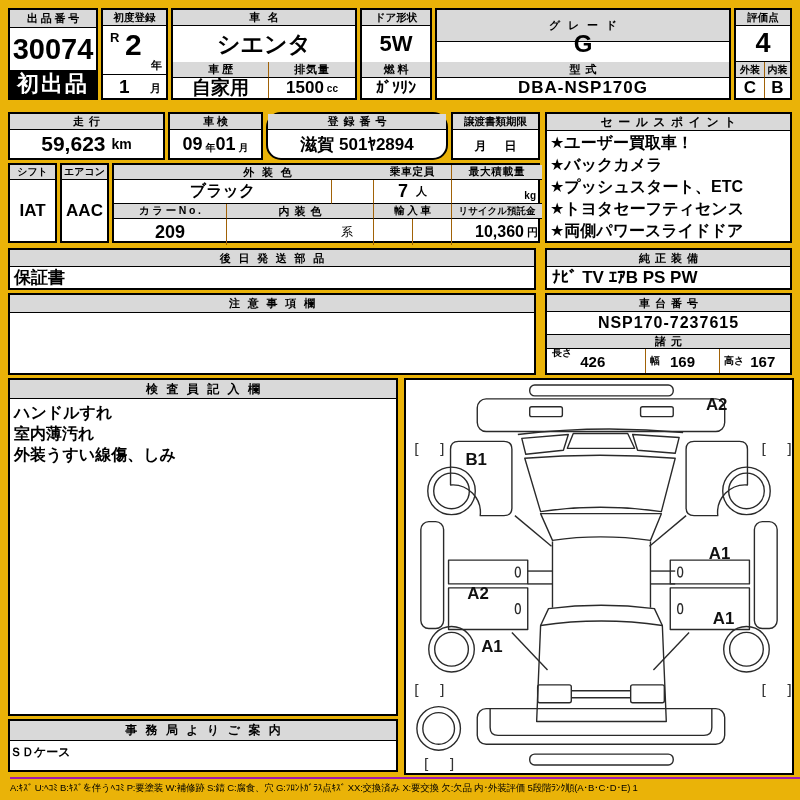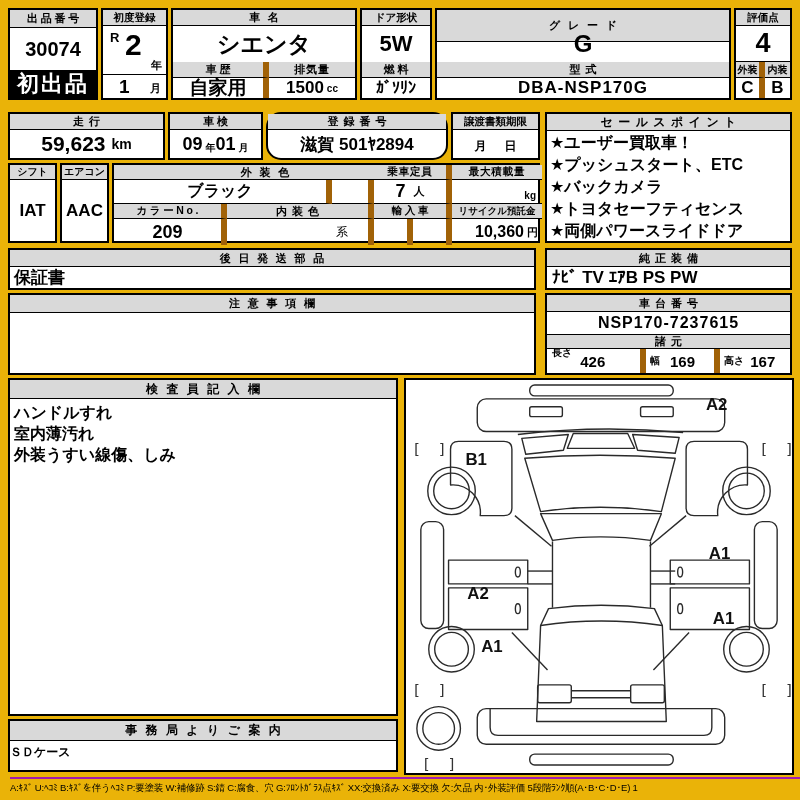--- a/index.html
+++ b/index.html
@@ -8,40 +8,40 @@
   .box{position:absolute;border:2px solid #000;background:#fff;box-sizing:border-box;}
   .cell{position:absolute;box-sizing:border-box;overflow:hidden;}
   .hdr{background:#d9d9d9;border-bottom:1px solid #000;display:flex;align-items:center;
        justify-content:center;font-size:11px;font-weight:bold;white-space:nowrap;}
   .ls0{letter-spacing:0;} .ls1{letter-spacing:.08em;} .ls2{letter-spacing:.25em;text-indent:.25em;}
   .ls3{letter-spacing:.45em;text-indent:.45em;} .ls4{letter-spacing:.7em;text-indent:.7em;}
   .val{display:flex;align-items:center;justify-content:center;font-weight:bold;white-space:nowrap;}
   .left{justify-content:flex-start;}
   .right{justify-content:flex-end;}
   .unit{font-size:11px;font-weight:bold;margin-left:3px;}
-  .bb{border-bottom:1px solid #000;} .br{border-right:6px solid #a16207;}
+  .bb{border-bottom:1px solid #000;} .br{border-right:1px solid #a16207;}
   .bt{border-top:1px solid #000;}
   .gray{background:#d9d9d9;}
   .badge{background:#000;color:#fff;display:flex;align-items:center;justify-content:center;
          font-size:22px;font-weight:bold;letter-spacing:2px;}
   .sp-item{font-size:16px;font-weight:bold;line-height:22px;padding-left:3px;}
   .insp-line{font-size:16px;font-weight:bold;line-height:21px;}
   #footer{position:absolute;left:10px;top:777px;width:796px;border-top:2px solid #a21caf;
           padding-top:3px;font-size:9.5px;white-space:nowrap;letter-spacing:-0.2px;}
   .dmg{font-family:"Liberation Sans",sans-serif;font-size:17px;font-weight:bold;fill:#111;}
   .brk{font-family:"DejaVu Sans Mono",monospace;font-size:15px;fill:#333;}
 </style>
 </head>
 <body>
 
 <div id="sheet">
 
   <div class="box" style="left:8px;top:8px;width:90px;height:92px;">
     <div class="cell hdr ls2" style="left:0;top:0;width:100%;height:18px;">出品番号</div>
-    <div class="cell val" style="left:0;top:18px;width:100%;height:42px;font-size:20px;">30074</div>
+    <div class="cell val" style="left:0;top:18px;width:100%;height:42px;font-size:29px;">30074</div>
     <div class="cell badge" style="left:0;top:60px;width:100%;height:28px;">初出品</div>
   </div>
 
   <div class="box" style="left:101px;top:8px;width:67px;height:92px;">
     <div class="cell hdr ls0" style="left:0;top:0;width:100%;height:16px;font-size:10.5px;">初度登録</div>
     <div class="cell" style="left:0;top:16px;width:100%;height:48px;">
       <span style="position:absolute;left:7px;top:4px;font-size:13px;font-weight:bold;">R</span>
       <span style="position:absolute;left:22px;top:2px;font-size:30px;font-weight:bold;">2</span>
       <span style="position:absolute;right:4px;bottom:1px;font-size:11px;font-weight:bold;">年</span>
     </div>
@@ -114,22 +114,22 @@
     <div class="cell val" style="left:0;top:16px;width:100%;height:28px;font-size:12px;align-items:flex-end;padding-bottom:3px;gap:18px;">
       <span>月</span>
       <span>日</span>
     </div>
   </div>
 
   <div class="box" style="left:545px;top:112px;width:247px;height:131px;">
     <div class="cell hdr ls3" style="left:0;top:0;width:100%;height:17px;font-size:12px;">セールスポイント</div>
     <div class="cell" style="left:0;top:18px;width:100%;height:110px;">
         <div class="sp-item">★ユーザー買取車！</div>
+        <div class="sp-item">★バックカメラ</div>
         <div class="sp-item">★プッシュスタート、ETC</div>
-        <div class="sp-item">★バックカメラ</div>
         <div class="sp-item">★トヨタセーフティセンス</div>
         <div class="sp-item">★両側パワースライドドア</div>
       </div>
   </div>
 
   <div class="box" style="left:8px;top:163px;width:49px;height:80px;">
     <div class="cell hdr ls0" style="left:0;top:0;width:100%;height:15px;font-size:10px;">シフト</div>
     <div class="cell val" style="left:0;top:15px;width:100%;height:61px;font-size:17px;">IAT</div>
   </div>
 

